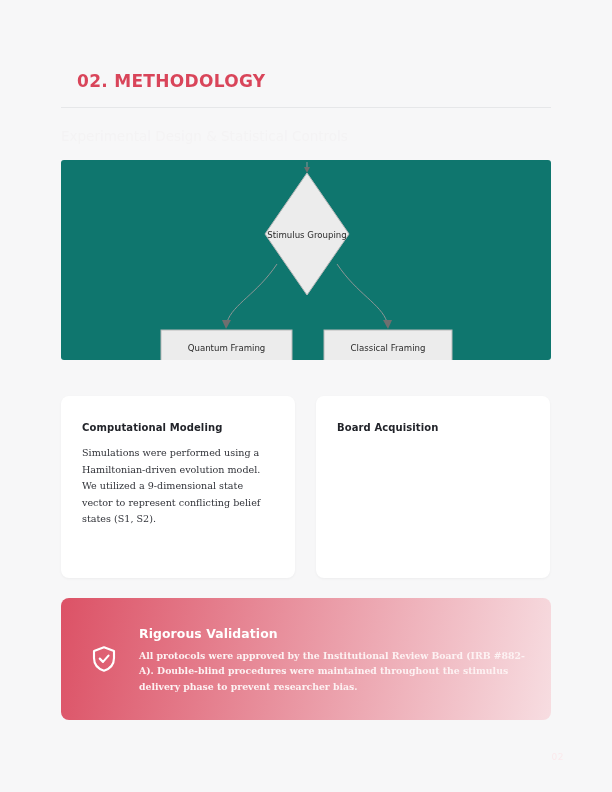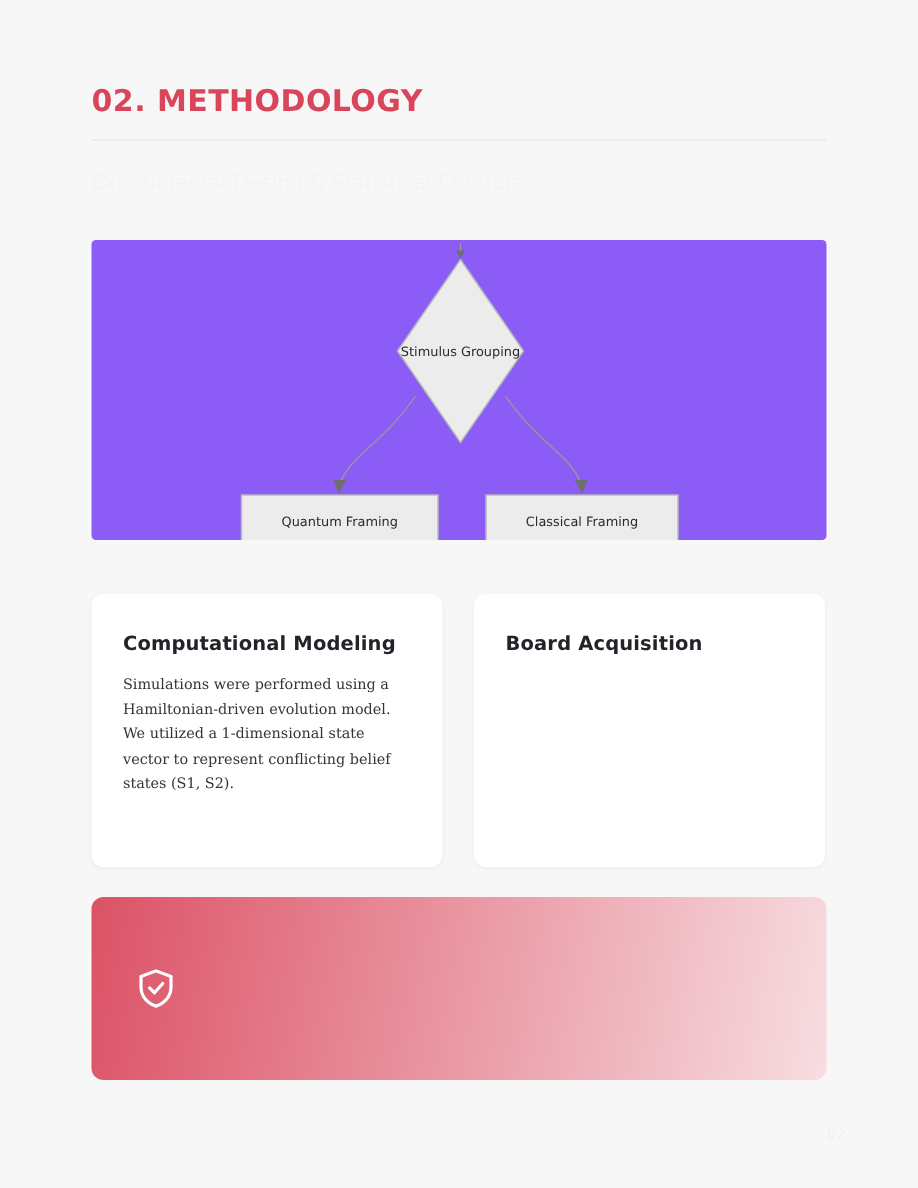--- a/index.html
+++ b/index.html
@@ -22,23 +22,23 @@
   }
 
   
   .header {
     position: absolute;
     left: 61px;
     top: 55px;
     width: 490px;
   }
   .section-title {
-    margin: 0;
-    font-family: "DejaVu Sans", sans-serif;
-    font-size: 20px;
+    margin: 16px;
+    font-family: "DejaVu Sans", sans-serif;
+    font-size: 17px;
     font-weight: bold;
     letter-spacing: 0.3px;
     color: #d9455a;
     line-height: 1.2;
     white-space: nowrap;
   }
   .divider {
     margin-top: 14px;
     height: 1px;
     width: 490px;
@@ -55,21 +55,21 @@
     white-space: nowrap;
   }
 
   
   .diagram-panel {
     position: absolute;
     left: 61px;
     top: 160px;
     width: 490px;
     height: 200px;
-    background: #8b5cf6;
+    background: #0f766e;
     border-radius: 3px;
     overflow: hidden;
   }
   .diagram-svg {
     display: block;
     width: 490px;
     height: 200px;
   }
   .node-shape {
     fill: #ececec;
@@ -106,21 +106,21 @@
     min-height: 182px;
     background: #ffffff;
     border-radius: 8px;
     box-sizing: border-box;
     padding: 26px 21px 22px 21px;
     box-shadow: 0 1px 3px rgba(20,20,30,0.045);
   }
   .card-title {
     margin: 0 0 12px 0;
     font-family: "DejaVu Sans", sans-serif;
-    font-size: 13px;
+    font-size: 10px;
     font-weight: bold;
     color: #22242a;
     letter-spacing: 0.1px;
   }
   .card-body {
     margin: 0;
     font-family: "DejaVu Serif", serif;
     font-size: 9.6px;
     line-height: 1.72;
     color: #32343a;
@@ -215,31 +215,35 @@
       <text class="node-label" x="165.5" y="188">Quantum Framing</text>
 
       <rect class="node-shape" x="263" y="170" width="128" height="42" rx="0" style="fill: rgb(236, 236, 236); stroke: rgb(185, 185, 185);"></rect>
       <text class="node-label" x="327" y="188">Classical Framing</text>
     </svg>
   </div>
 
   <div class="cards">
     <div class="card">
       <h3 class="card-title">Computational Modeling</h3>
-      <p class="card-body">Simulations were performed using a Hamiltonian-driven evolution model. We utilized a 1-dimensional state vector to represent conflicting belief states (S1, S2).</p>
+      <p class="card-body">Simulations were performed using a Hamiltonian-driven evolution model. We utilized a 9-dimensional state vector to represent conflicting belief states (S1, S2).</p>
     </div>
     <div class="card">
       <h3 class="card-title">Board Acquisition</h3>
     </div>
   </div>
 
   <div class="callout" id="callout" style="background: linear-gradient(100deg, rgb(220, 82, 102) 0%, rgb(247, 221, 225) 100%);">
     <span class="callout-icon">
       <svg width="30" height="30" viewBox="0 0 24 24" fill="none" stroke="#ffffff" stroke-width="1.7" stroke-linecap="round" stroke-linejoin="round">
         <path d="M12 2.6 L20 5.6 V11.2 C20 16.2 16.6 19.9 12 21.4 C7.4 19.9 4 16.2 4 11.2 V5.6 Z"></path>
         <path d="M8.6 11.7 L11.2 14.3 L15.6 9.3"></path>
       </svg>
     </span>
+    <div class="callout-text">
+      <h3 class="callout-title">Rigorous Validation</h3>
+      <p class="callout-body">All protocols were approved by the Institutional Review Board (IRB #882-A). Double-blind procedures were maintained throughout the stimulus delivery phase to prevent researcher bias.</p>
+    </div>
   </div>
 
   <div class="page-number">02</div>
 
 </div>
 
 </body></html>

